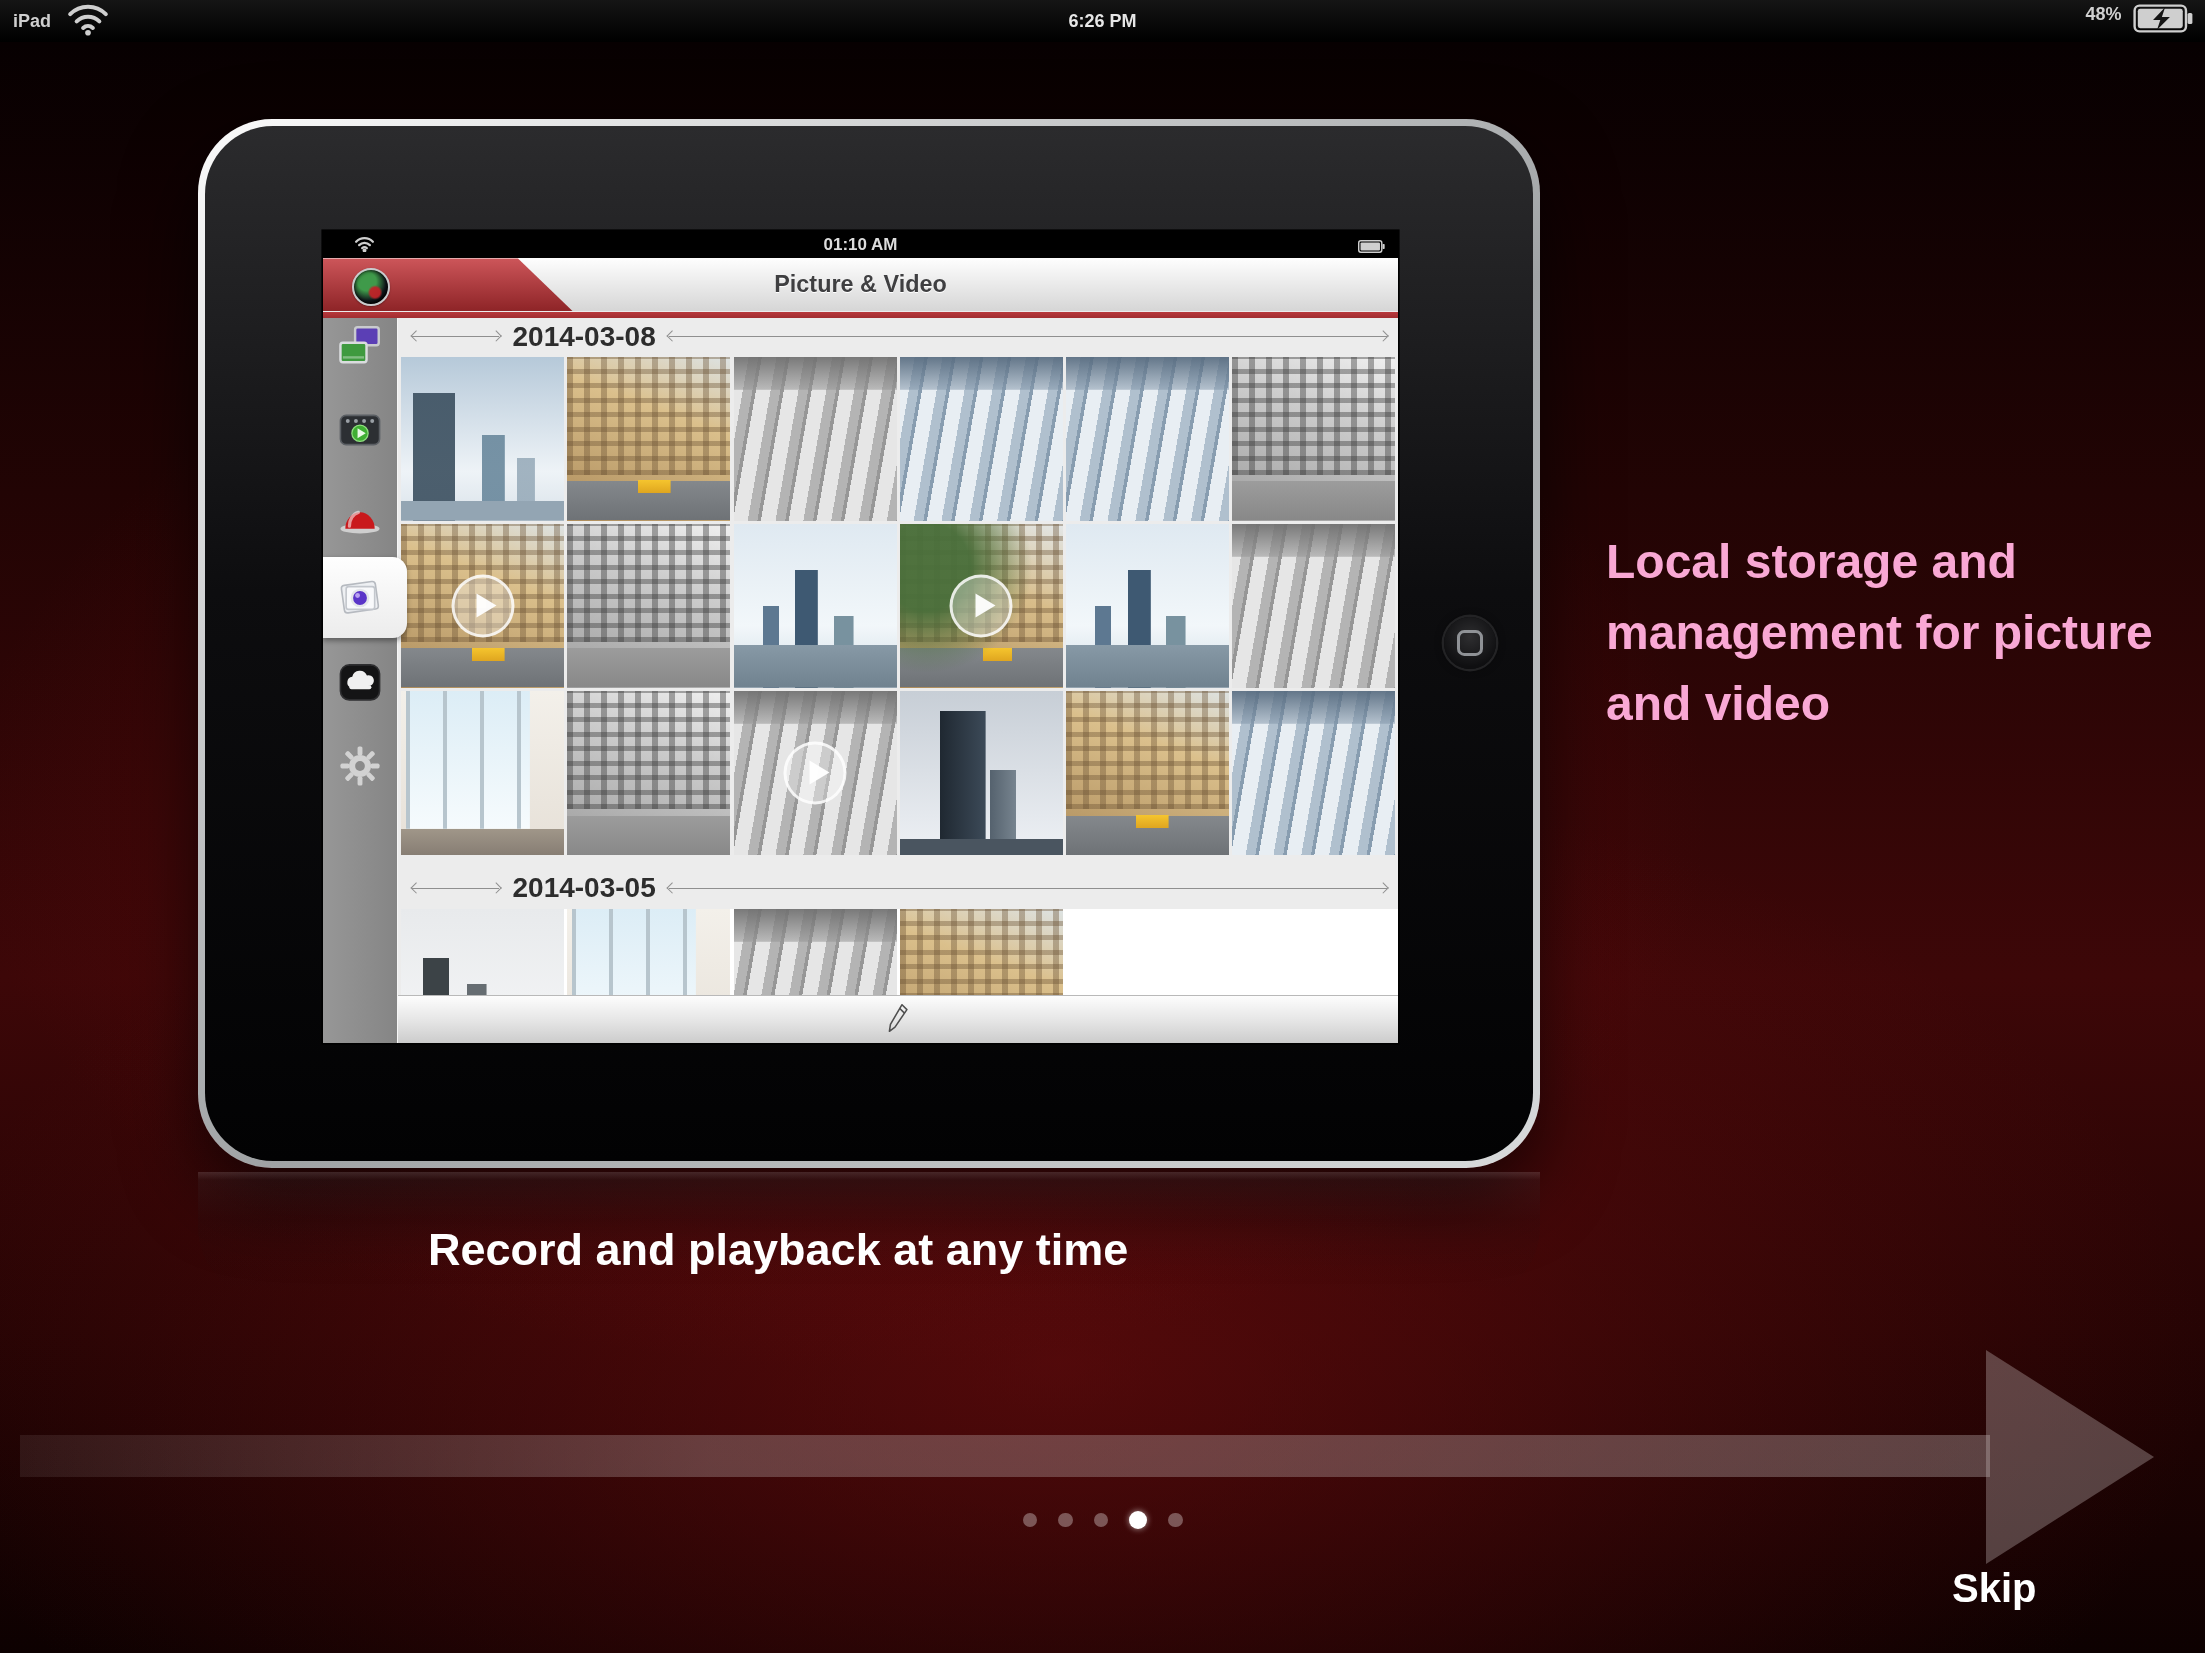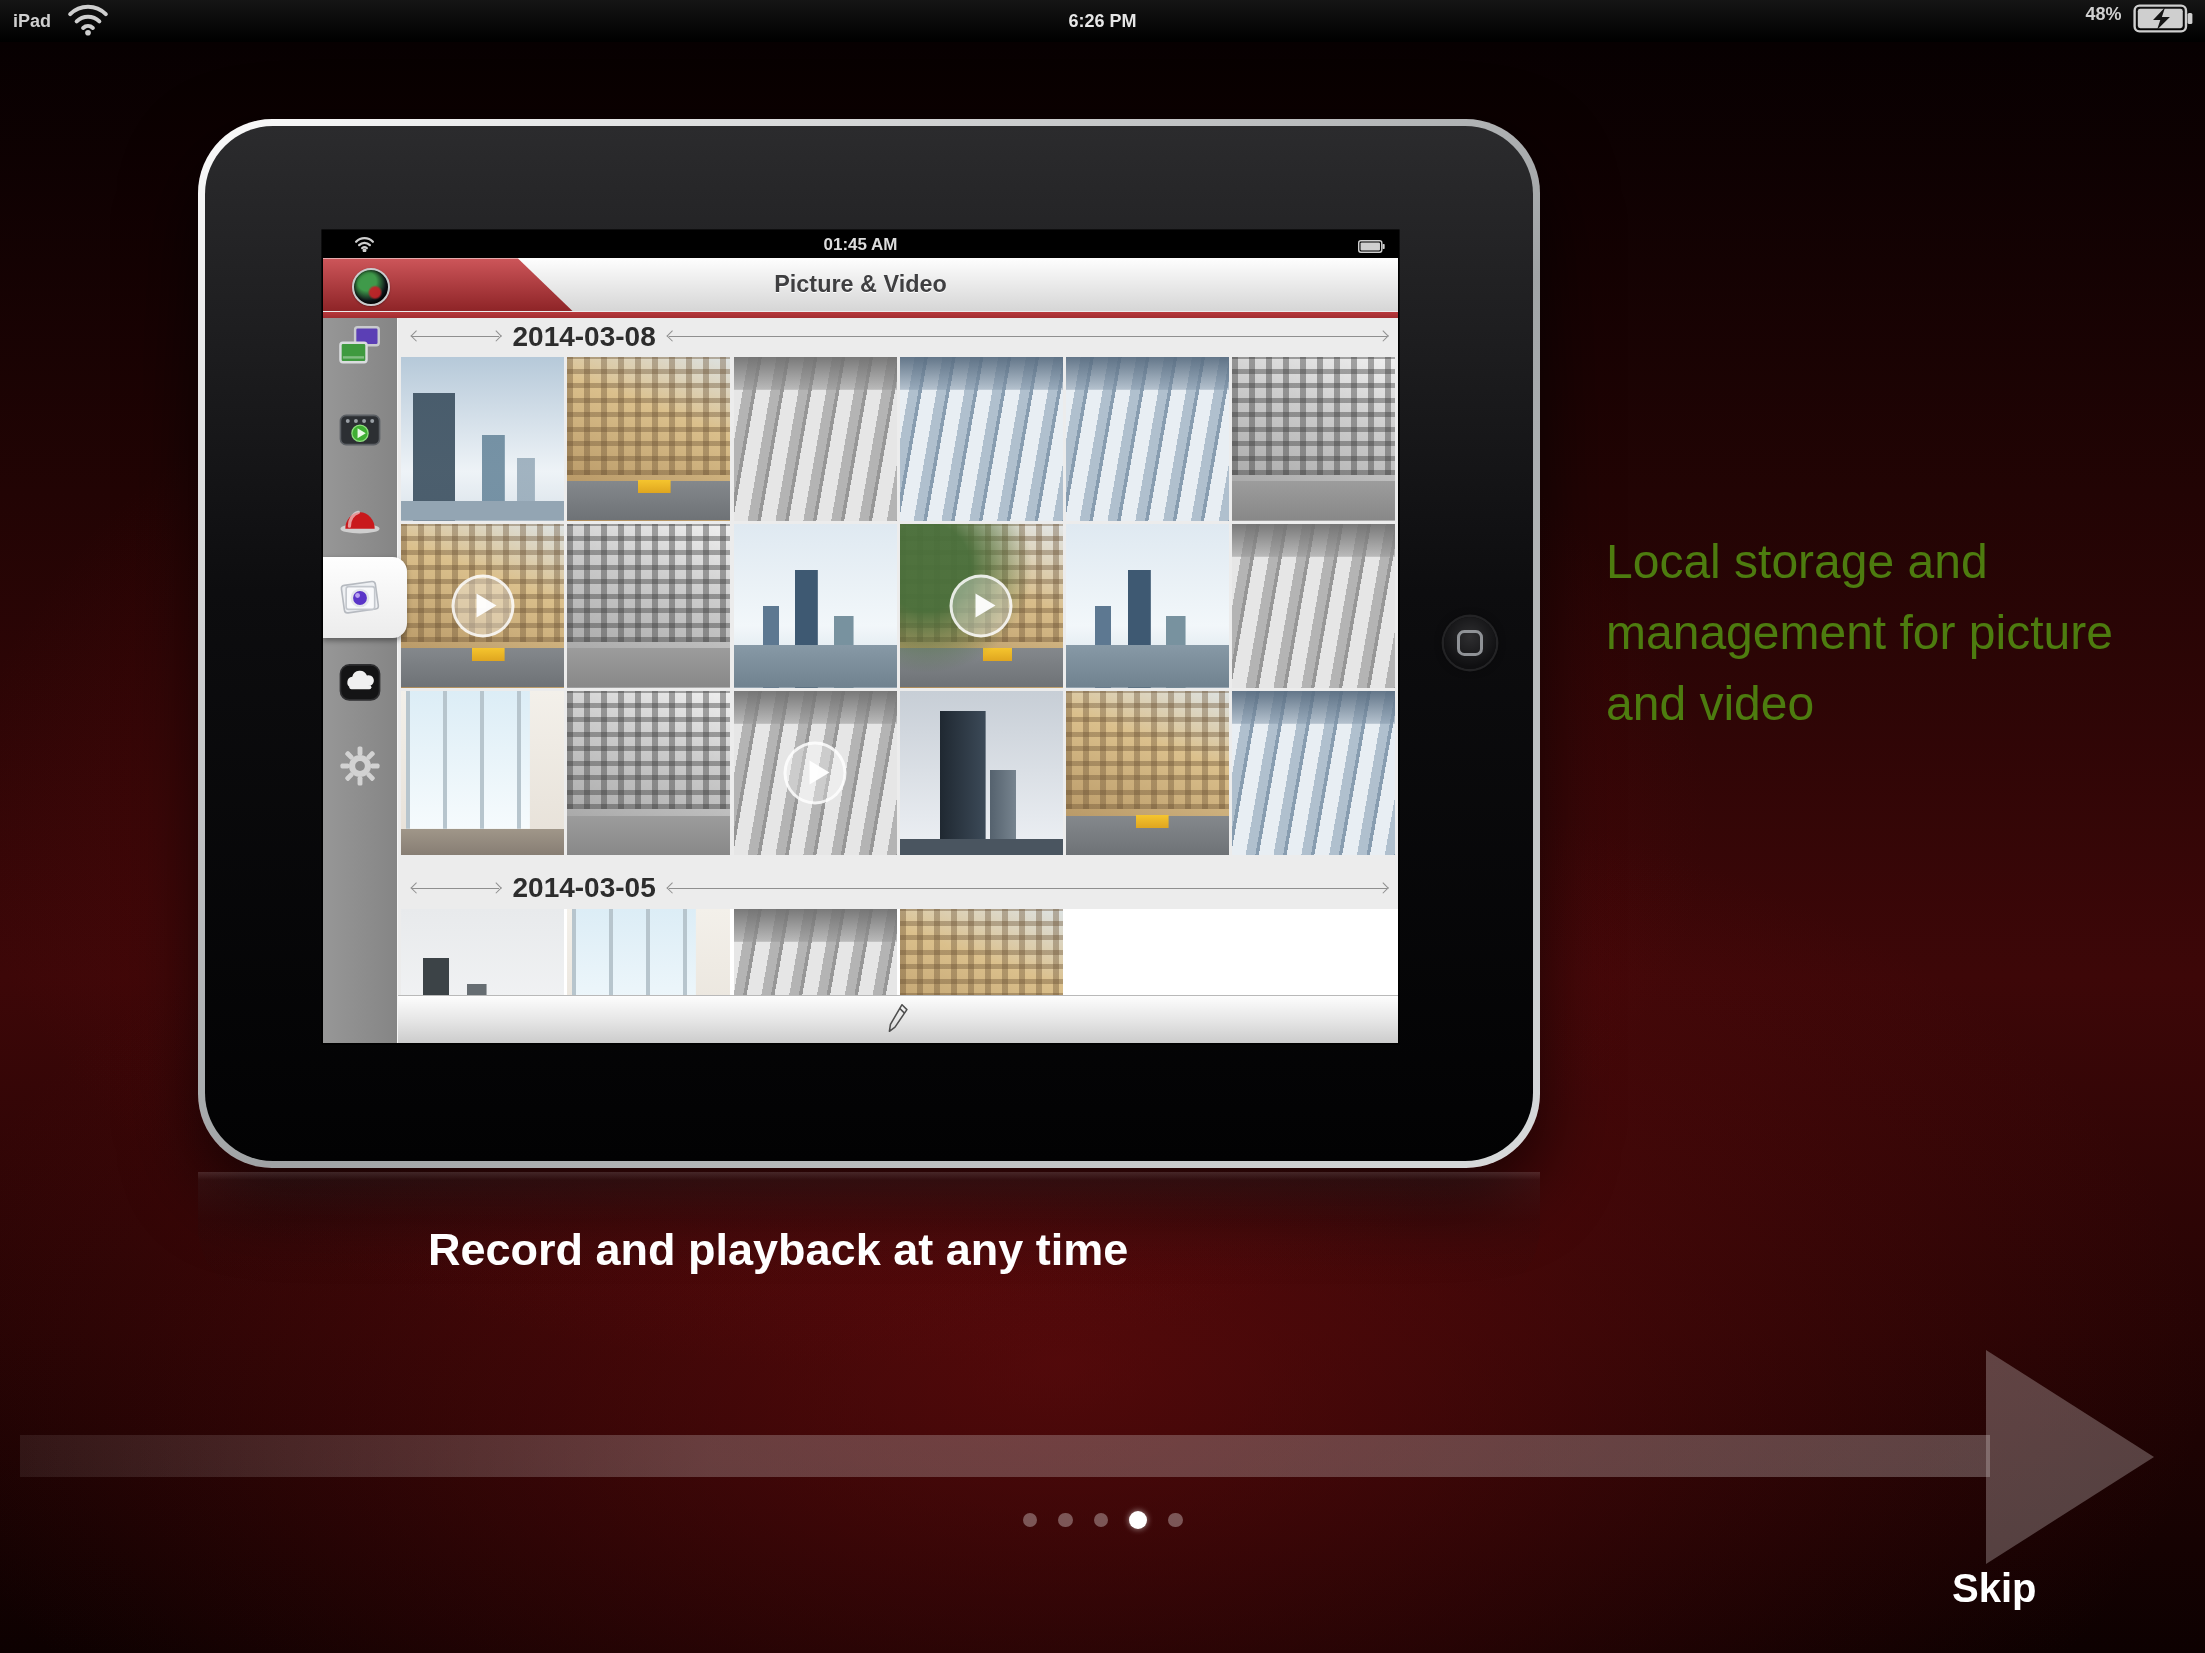--- a/index.html
+++ b/index.html
@@ -143,22 +143,22 @@
       linear-gradient(90deg,#1f2831,#3c4a58) no-repeat 34% 100%/28% 88%,
       linear-gradient(90deg,#55626e,#77848f) no-repeat 66% 100%/16% 52%,
       linear-gradient(180deg,#c7ced6,#eef1f5);}
   .k-empty{background:#fff;}
 
   .bottom-bar{position:absolute;left:0;right:0;bottom:0;height:47px;
       background:linear-gradient(180deg,#fdfdfd,#e4e4e4 55%,#cccccc);
       border-top:1.6px solid #b9b9b9;display:flex;align-items:center;justify-content:center;}
 
   
-  .headline{position:absolute;left:1606px;top:526px;width:565px;color:#4d7c0f;
-      font-size:48px;line-height:71px;font-weight:normal;}
+  .headline{position:absolute;left:1606px;top:526px;width:565px;color:#f9a8d4;
+      font-size:48px;line-height:71px;font-weight:bold;}
   .caption{position:absolute;left:428px;top:1224px;color:#fff;font-size:45px;font-weight:bold;}
 
   
   .arrow-shaft{position:absolute;left:20px;top:1435px;width:1970px;height:42px;
       background:linear-gradient(90deg,rgba(200,188,188,.10),rgba(200,188,188,.30) 35%,rgba(200,188,188,.34));}
   .arrow-head{position:absolute;left:1986px;top:1350px;width:0;height:0;
       border-left:168px solid rgba(200,188,188,.34);
       border-top:107px solid transparent;border-bottom:107px solid transparent;}
   .pager{position:absolute;left:50%;top:1511px;transform:translateX(-50%);display:flex;gap:21px;align-items:center;}
   .dot{width:14.5px;height:14.5px;border-radius:50%;background:rgba(200,185,185,.45);}
@@ -207,21 +207,21 @@
       <span class="ms-wifi">
         <svg width="21" height="16" viewBox="0 0 54 42">
             <g fill="none" stroke="#cfcfcf" stroke-width="6" stroke-linecap="round">
               <path d="M5 15 A31 31 0 0 1 49 15"></path>
               <path d="M13 24 A20 20 0 0 1 41 24"></path>
               <path d="M21 32 A9 9 0 0 1 33 32"></path>
             </g>
             <circle cx="27" cy="38" r="5" fill="#cfcfcf"></circle>
           </svg>
       </span>
-      <span class="ms-time">01:45 AM</span>
+      <span class="ms-time">01:10 AM</span>
       <span class="ms-batt">
         <svg width="27.4" height="13" viewBox="0 0 76 36">
             <rect x="2" y="2" width="64" height="32" rx="6" fill="none" stroke="#cfcfcf" stroke-width="4"></rect>
             <rect x="7" y="7" width="54" height="22" rx="3" fill="#cfcfcf"></rect>
             <rect x="68" y="11" width="6" height="14" rx="2" fill="#cfcfcf"></rect>
           </svg>
       </span>
     </div>
 
     <div class="navbar">

